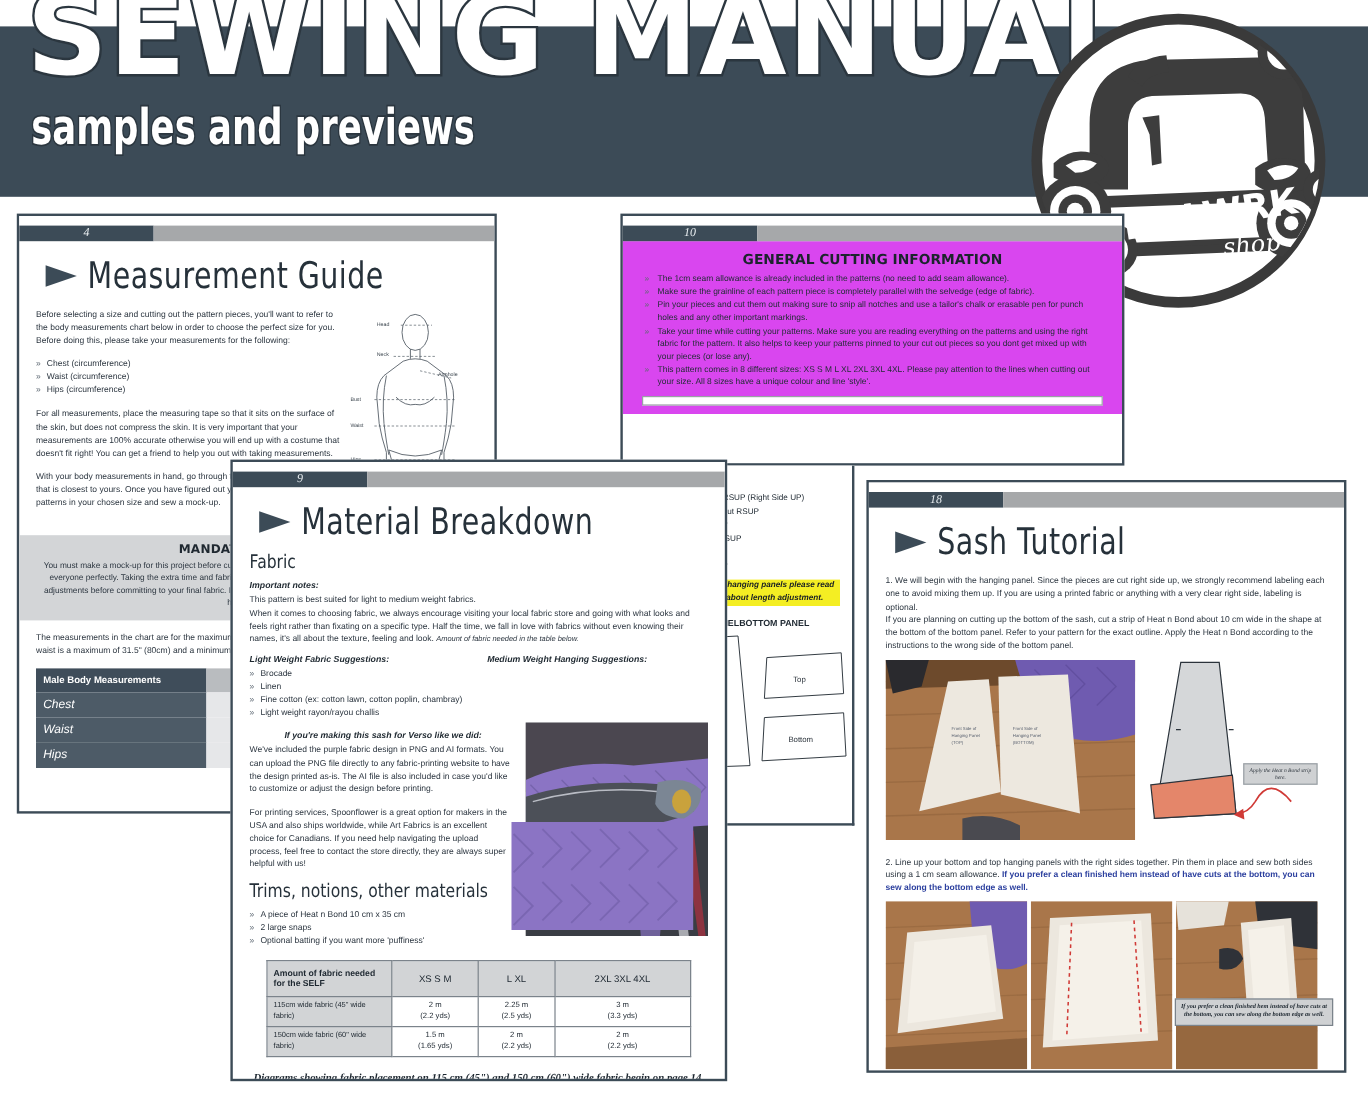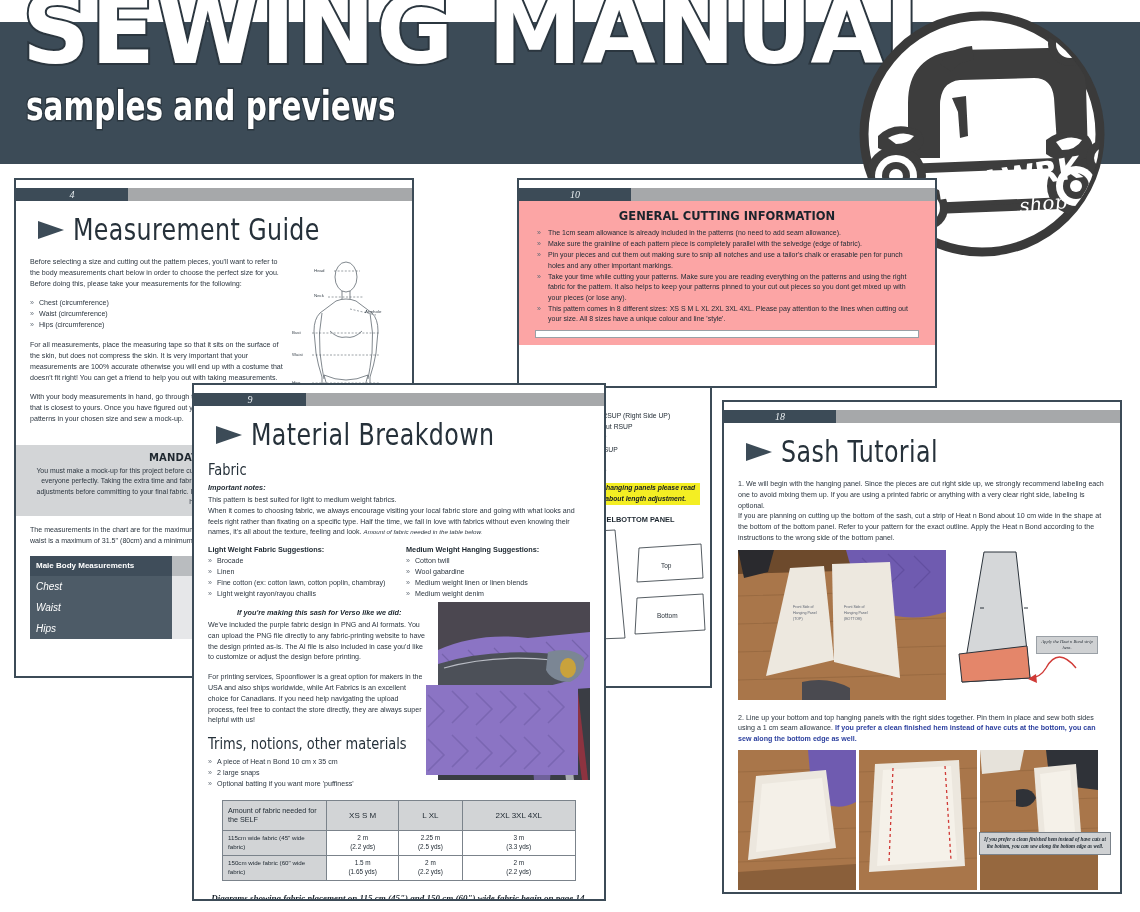--- a/index.html
+++ b/index.html
@@ -122,47 +122,47 @@
     padding: 5px 6px;
   }
   table.mtable td.val {
     background: #e6e7e9; text-align: center; padding: 3px 1px;
     font-size: 6.6px; color: #1d2730; line-height: 1.2;
   }
   table.mtable td.val .sub { font-size: 5.2px; color: #4a545d; display: block; }
 
   
   #page10 { left: 517px; top: 178px; width: 420px; height: 210px; }
-  .greybox { background: #fca5a5; margin: 0 -14px; padding: 8px 16px 7px 16px; }
+  .greybox { background: #d946ef; margin: 0 -14px; padding: 8px 16px 7px 16px; }
   .greybox h3 {
     font-family: "DejaVu Sans", sans-serif; font-weight: 700;
     font-size: 11.5px; color: #1b242c; text-align: center; margin-bottom: 5px;
   }
   .greybox ul { list-style: none; }
   .greybox li { font-size: 7px; line-height: 1.5; color: #222c35; padding-left: 13px; position: relative; margin-bottom: 0.5px; }
   .greybox li:before { content: "\00BB"; position: absolute; left: 2px; color: #5e6872; }
   .legendbox { background: #fff; border: 1px solid #9aa0a6; margin-top: 5px; padding: 3px 5px; }
 
   
   #page9 { left: 192px; top: 383px; width: 414px; height: 518px; z-index: 5; }
   #page9 h2.sec {
     font-family: "DejaVu Sans", sans-serif; font-size: 13px; color: #26313a;
     font-weight: 400; transform: scaleY(1.2); transform-origin: left center;
     margin: 4px 0 6px 0;
   }
   .ital-b { font-size: 7.3px; font-weight: 700; font-style: italic; color: #1d272f; margin-bottom: 3px; }
   .twocol { display: flex; gap: 14px; margin-top: 7px; }
   .twocol > div { flex: 1; }
-  .twocol h4 { font-size: 7.3px; font-weight: 700; color: #1d272f; margin-bottom: 2px; }
+  .twocol h4 { font-size: 7.3px; font-weight: 700; font-style: italic; color: #1d272f; margin-bottom: 2px; }
   .imgwrap { float: right; width: 152px; margin: 2px 0 4px 8px; }
   .photo { background: #8e8f92; position: relative; overflow: hidden; }
   table.ftable { border-collapse: collapse; width: 354px; margin: 10px auto 0 auto; }
   table.ftable th.h1c {
     background: #d2d4d6; border: 1px solid #7b838b; text-align: left;
-    font-size: 7.2px; font-weight: 400; color: #1d2730; padding: 5px 5px; width: 104px; line-height: 1.3;
+    font-size: 7.2px; font-weight: 700; color: #1d2730; padding: 5px 5px; width: 104px; line-height: 1.3;
   }
   table.ftable th.hsz {
     background: #d2d4d6; border: 1px solid #7b838b; text-align: center;
     font-size: 8px; color: #1d2730; font-weight: 400; padding: 5px 3px;
   }
   table.ftable td.rl {
     background: #d2d4d6; border: 1px solid #7b838b; font-size: 6.2px;
     color: #1d2730; padding: 3px 5px; line-height: 1.35;
   }
   table.ftable td.v {
@@ -426,26 +426,20 @@
         <h4>Light Weight Fabric Suggestions:</h4>
         <ul class="dotlist">
           <li>Brocade</li>
           <li>Linen</li>
           <li>Fine cotton (ex: cotton lawn, cotton poplin, chambray)</li>
           <li>Light weight rayon/rayou challis</li>
         </ul>
       </div>
       <div>
         <h4>Medium Weight Hanging Suggestions:</h4>
-        <ul class="dotlist">
-          <li>Cotton twill</li>
-          <li>Wool gabardine</li>
-          <li>Medium weight linen or linen blends</li>
-          <li>Medium weight denim</li>
-        </ul>
       </div>
     </div>
 
     <div class="imgwrap">
       <div class="photo" style="height:178px;">
         <svg width="152" height="178" viewBox="0 0 152 178">
           <rect width="152" height="178" fill="#6f6a74"></rect>
           <path d="M0 0 L152 0 L152 48 L0 58 Z" fill="#4b4750"></path>
           <path d="M0 48 Q40 30 90 36 L152 30 L152 92 L0 104 Z" fill="#8b74c4"></path>
           <g opacity="0.45" stroke="#5e4f8e" stroke-width="1.2" fill="none">

